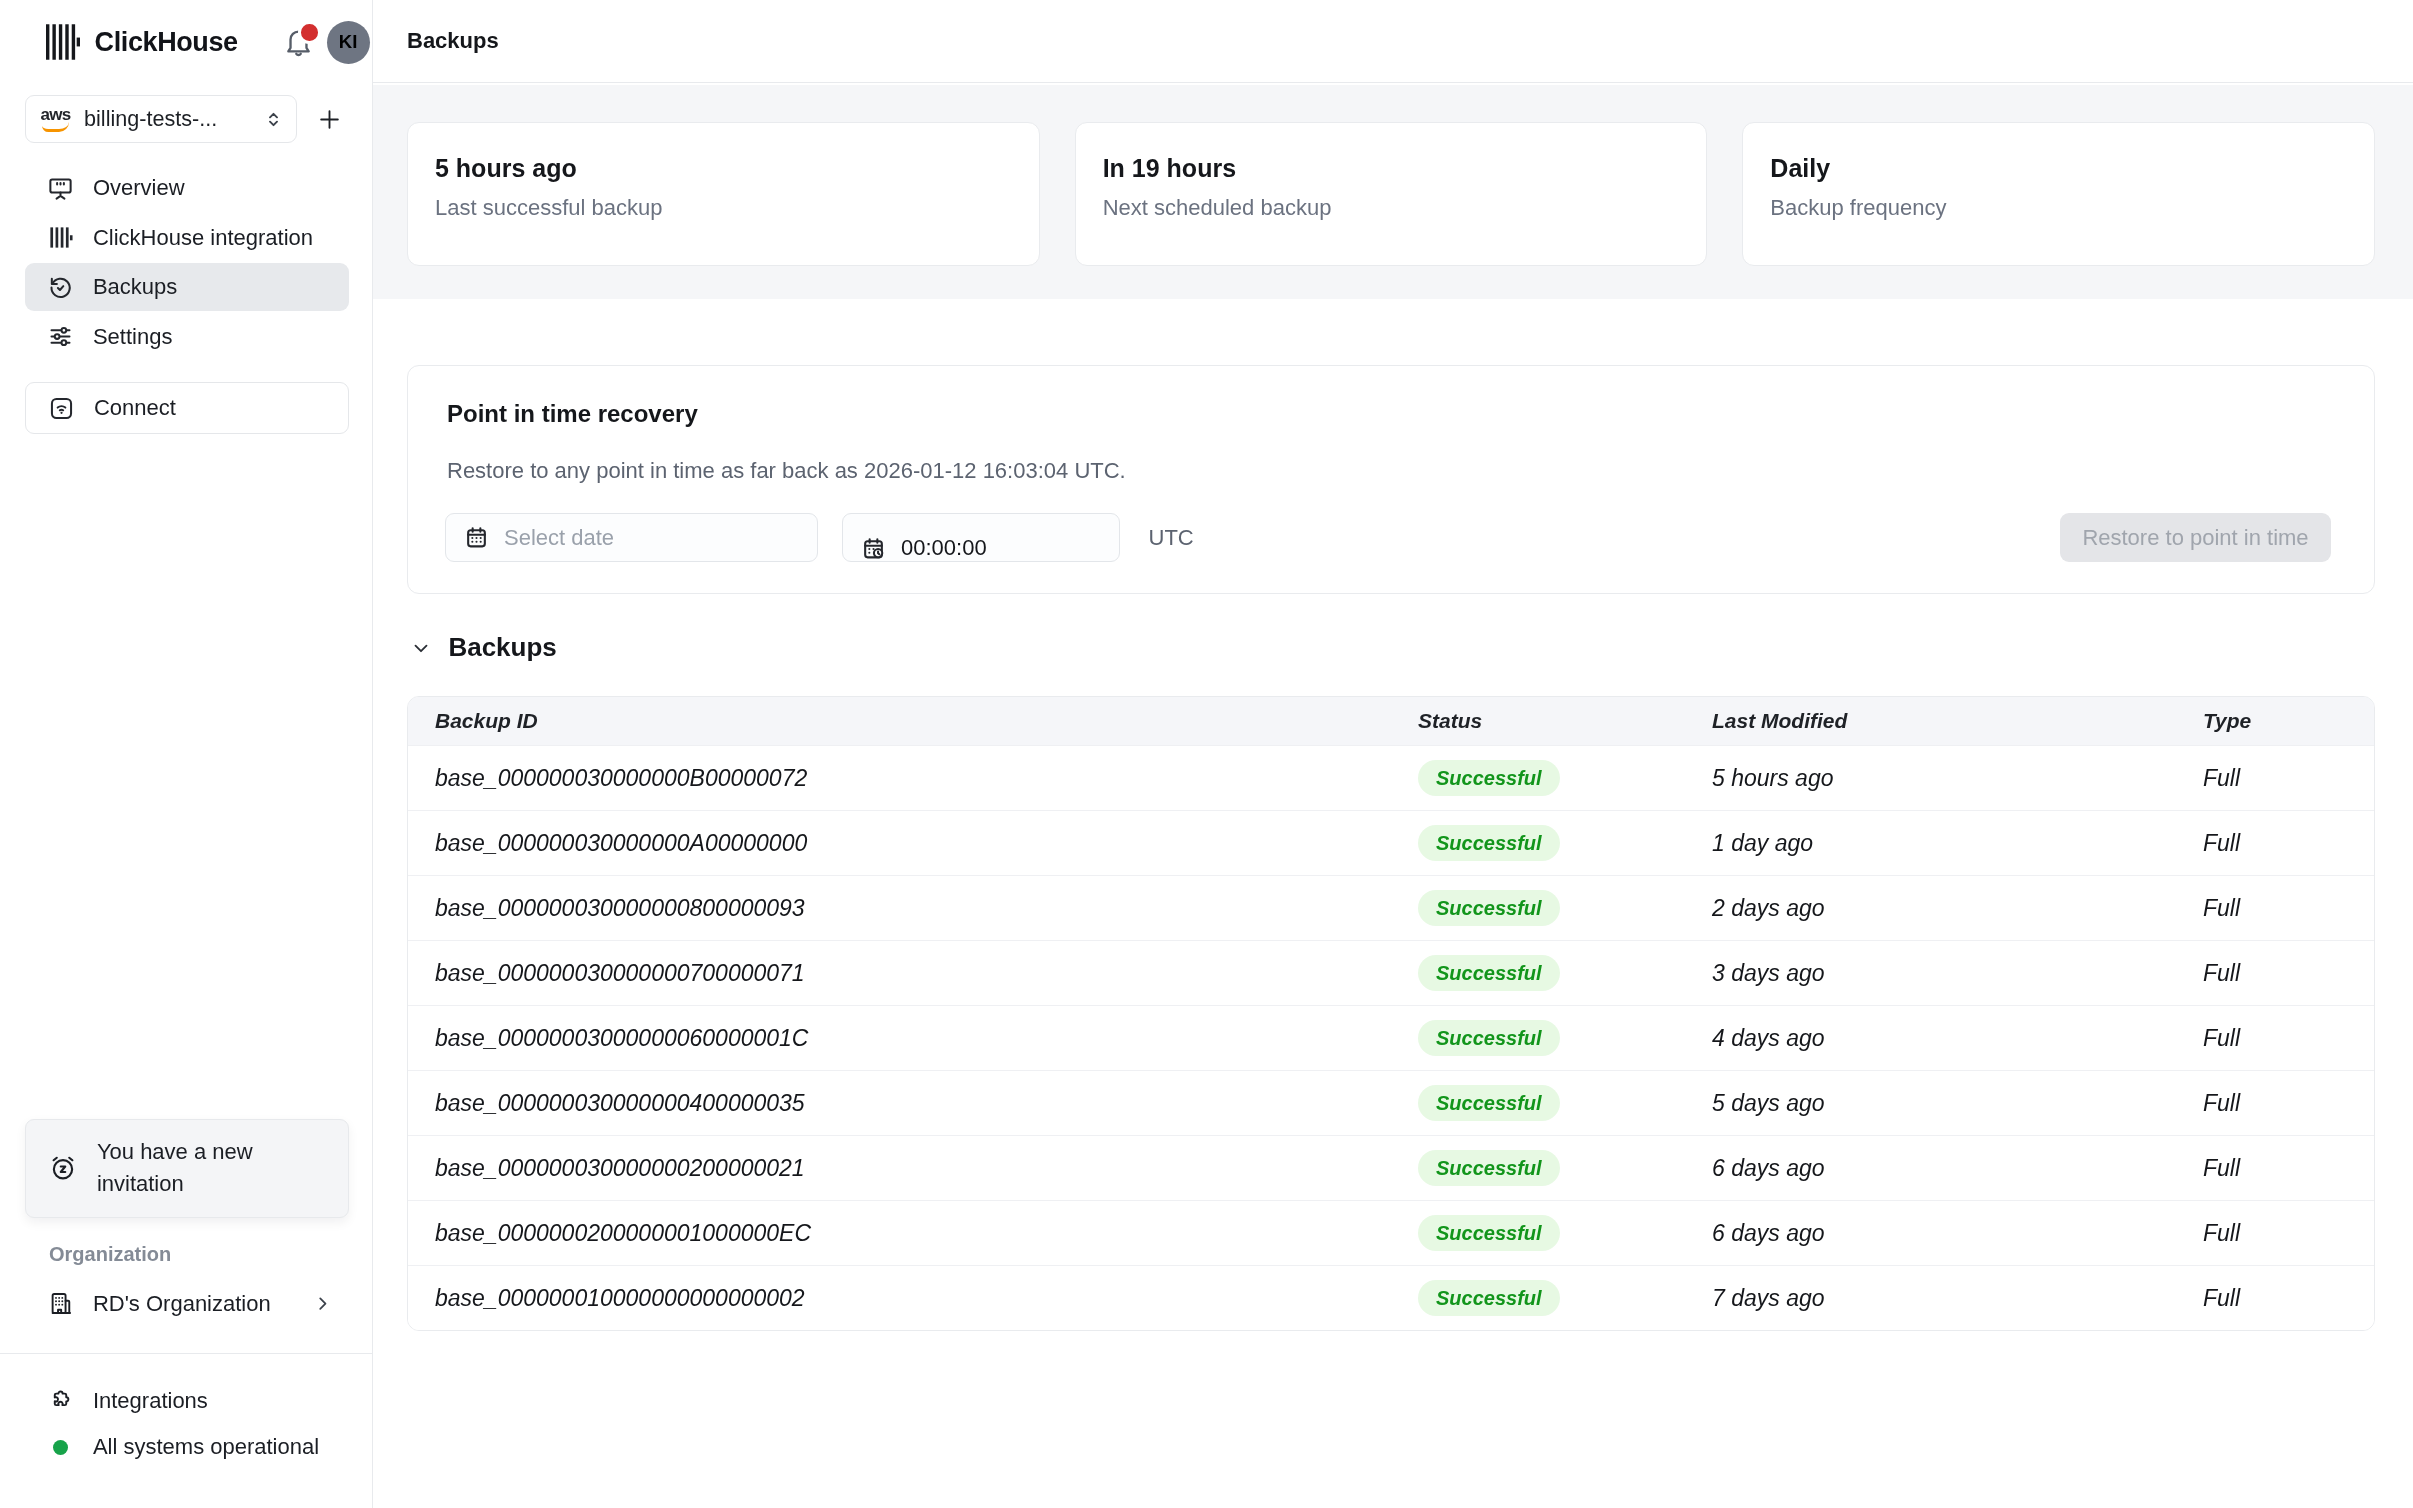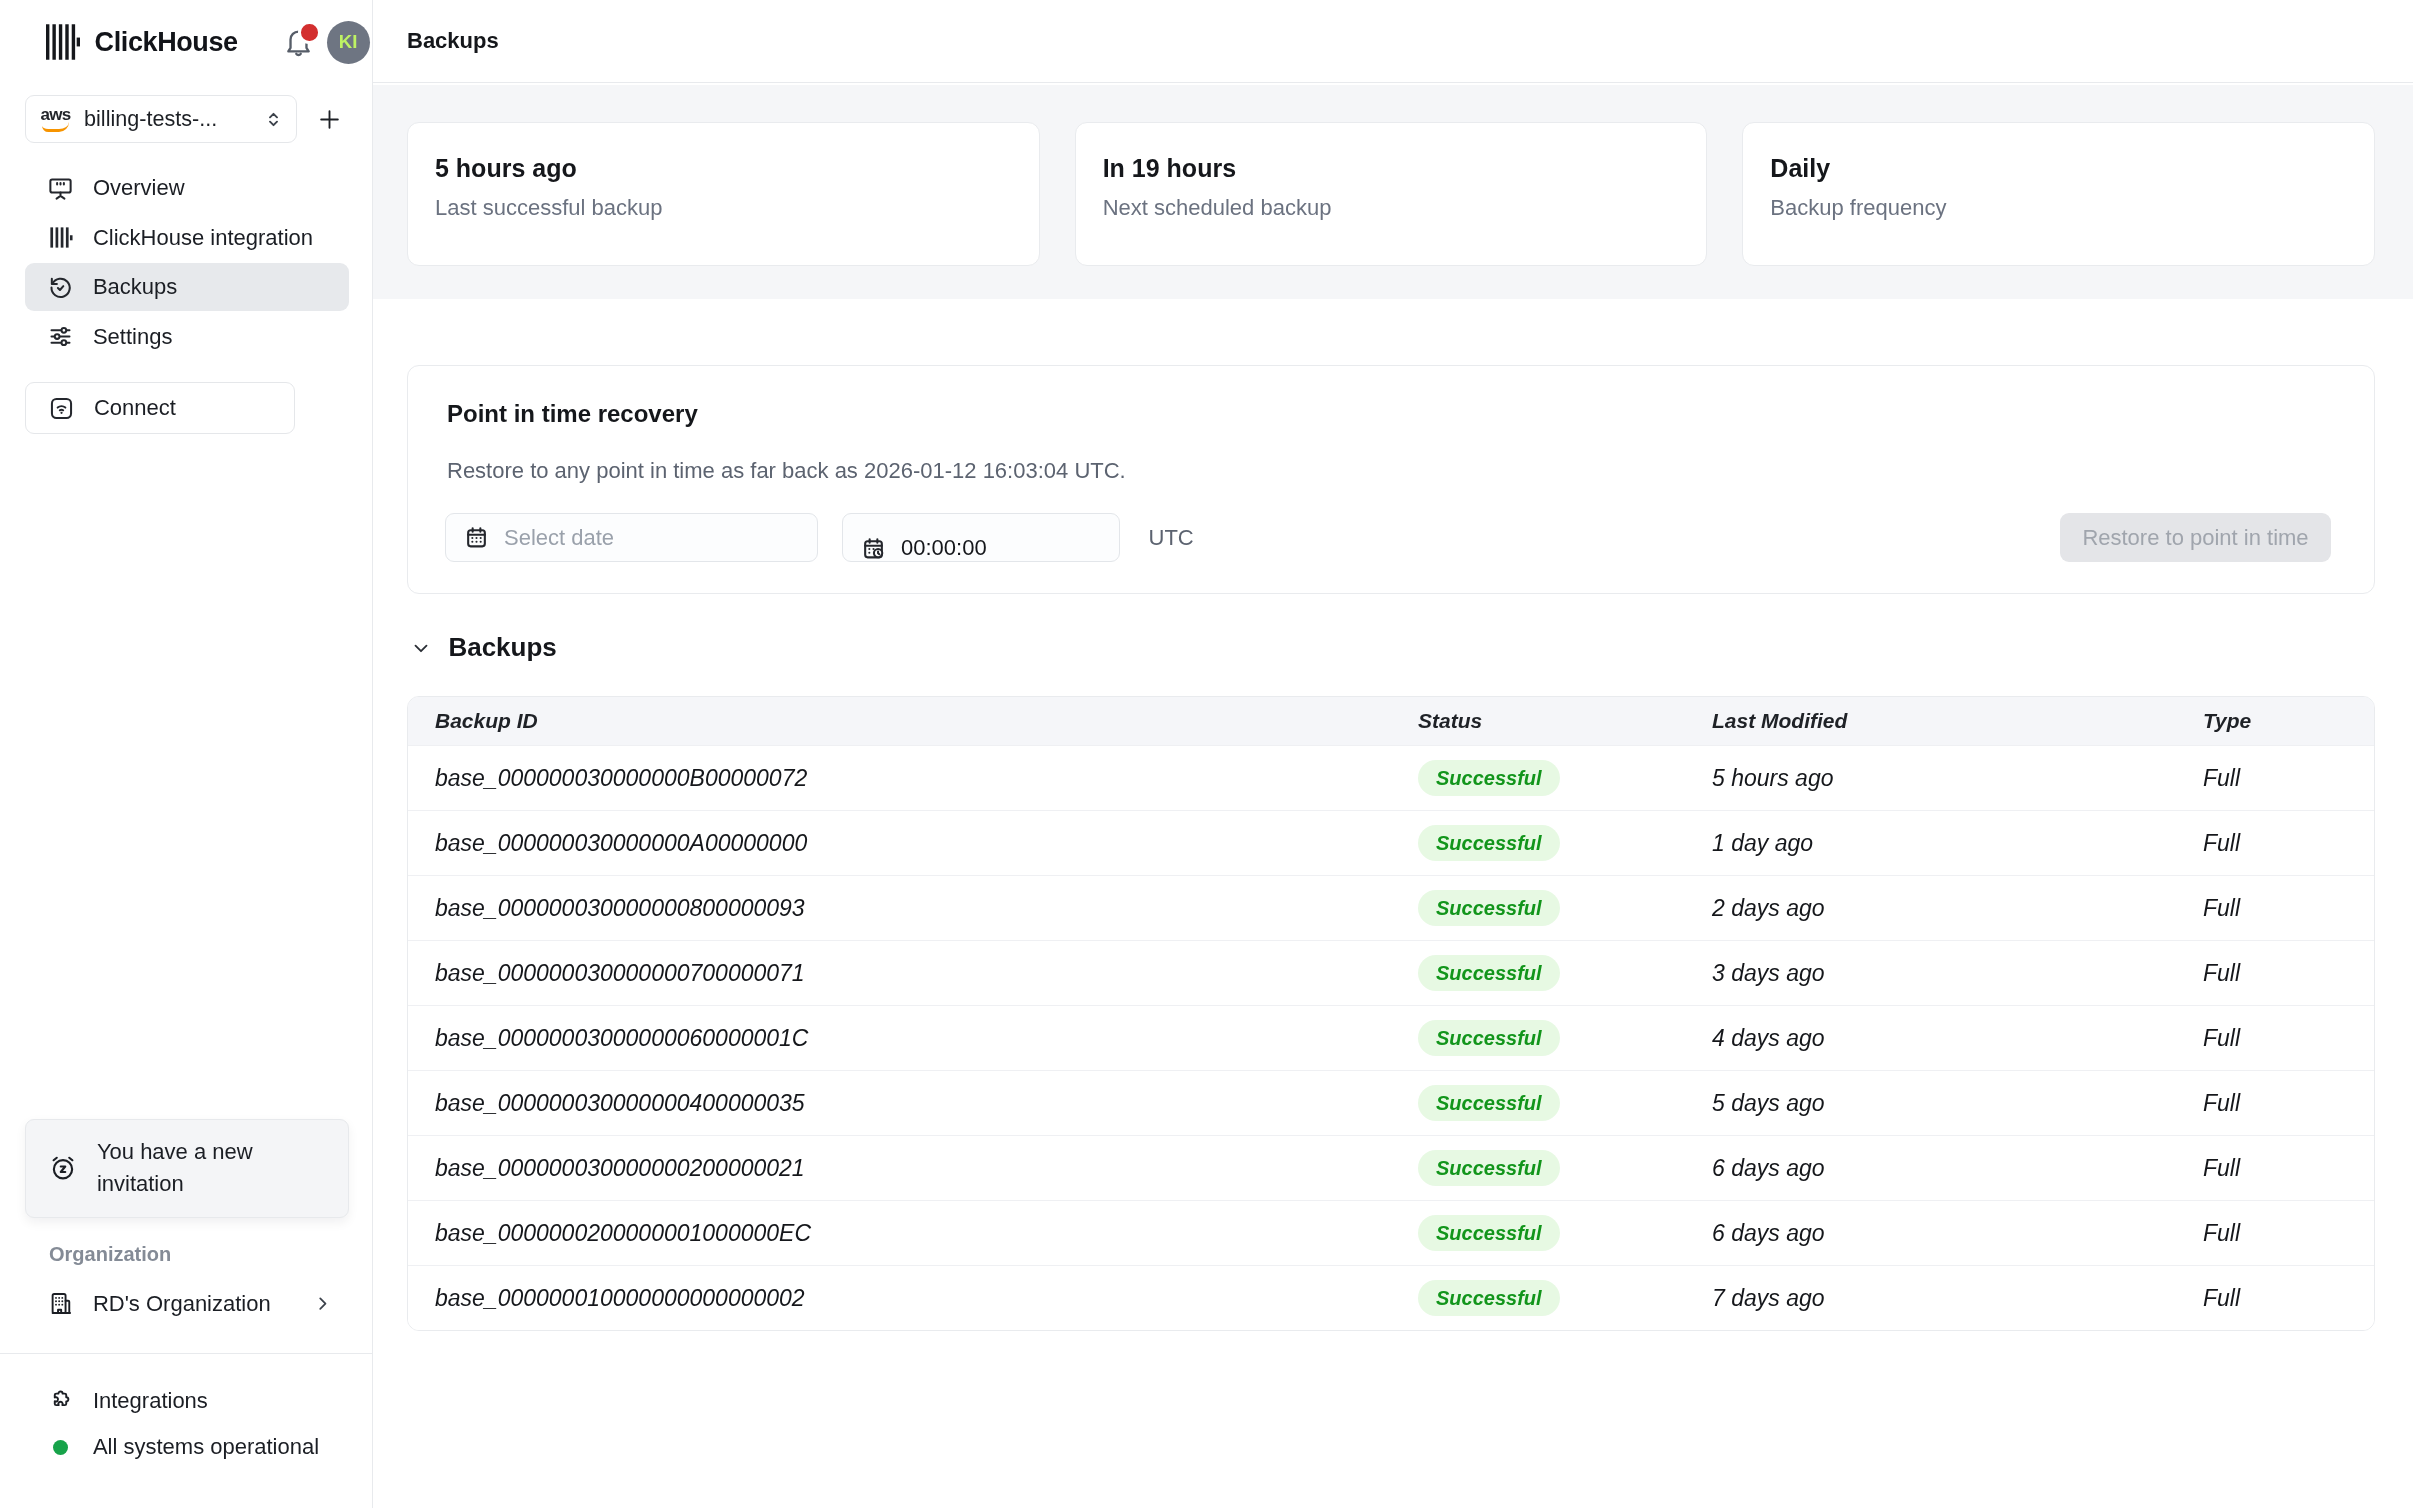--- a/index.html
+++ b/index.html
@@ -9,40 +9,40 @@
 
   
   .sidebar{position:absolute;left:0;top:0;width:373px;height:1509px;background:#fff;
            border-right:1.5px solid #e8eaed;box-sizing:border-box;}
   .logo-row{position:absolute;top:19.3px;left:24.6px;width:324px;height:46px;display:flex;align-items:center;padding-left:21px;}
   .logo-mark{flex:0 0 auto;}
   .logo-text{margin-left:15px;font-size:27px;font-weight:700;letter-spacing:-0.4px;color:#121419;}
   .bell-wrap{margin-left:auto;position:relative;width:33px;height:36px;cursor:pointer;}
   .bell-dot{position:absolute;top:-3px;right:-6px;width:16.4px;height:16.4px;border-radius:50%;
             background:#d32f2f;border:3px solid #fff;}
-  .avatar{margin-left:12px;width:43px;height:43px;border-radius:50%;background:#6e7582;color:#bef264;
+  .avatar{margin-left:12px;width:43px;height:43px;border-radius:50%;background:#6e7582;color:#000000;
           font-size:18.6px;font-weight:700;display:flex;align-items:center;justify-content:center;cursor:pointer;}
 
   .service-row{position:absolute;top:95px;left:24.6px;width:324px;display:flex;align-items:center;}
   .service-selector{width:272px;height:48px;box-sizing:border-box;border:1.5px solid #e5e7ea;border-radius:9px;
                     background:#fff;display:flex;align-items:center;padding:0 12px 0 15px;gap:13.4px;cursor:pointer;}
   .aws-logo{display:flex;flex-direction:column;align-items:center;line-height:1;}
   .aws-text{font-size:17px;font-weight:700;letter-spacing:-0.7px;color:#22252a;}
   .aws-smile{width:27px;height:7.4px;border-bottom:3px solid #f79400;border-radius:0 0 16.4px 10.4px;margin-top:-1.5px;}
   .service-label{flex:1;text-align:left;font-size:21.6px;color:#1d2025;white-space:nowrap;overflow:hidden;}
   .add-service{margin-left:auto;width:39px;height:39px;background:none;border:none;display:flex;
                align-items:center;justify-content:center;cursor:pointer;color:#1d2025;padding:0;}
 
   .nav{position:absolute;top:164px;left:24.6px;width:324px;display:flex;flex-direction:column;gap:1.5px;}
   .nav-item{height:48px;border-radius:9px;display:flex;align-items:center;padding-left:22px;gap:19.3px;
             font-size:22px;color:#1b1e24;cursor:pointer;background:transparent;border:none;text-align:left;}
   .nav-item.selected{background:#e7e9ec;}
   .nav-ic{width:27px;height:27px;color:#24272d;flex:0 0 auto;}
 
-  .connect-btn{position:absolute;top:382px;left:24.6px;width:270px;height:52px;box-sizing:border-box;
+  .connect-btn{position:absolute;top:382px;left:24.6px;width:324px;height:52px;box-sizing:border-box;
                border:1.5px solid #e5e7ea;border-radius:9px;background:#fff;display:flex;align-items:center;
                padding-left:22px;gap:19.3px;font-size:22px;color:#1b1e24;cursor:pointer;
                font-family:inherit;}
 
   .invite-card{position:absolute;top:1119px;left:24.6px;width:324px;box-sizing:border-box;
                background:#f4f5f7;border:1.5px solid #e7e9ec;border-radius:9px;
                box-shadow:0 4.5px 10.4px rgba(20,24,31,.06);
                display:flex;align-items:center;gap:19.3px;padding:16.4px 15px 16.4px 22px;cursor:pointer;}
   .invite-text{font-size:22px;line-height:32px;color:#1b1e24;width:208px;}
 

